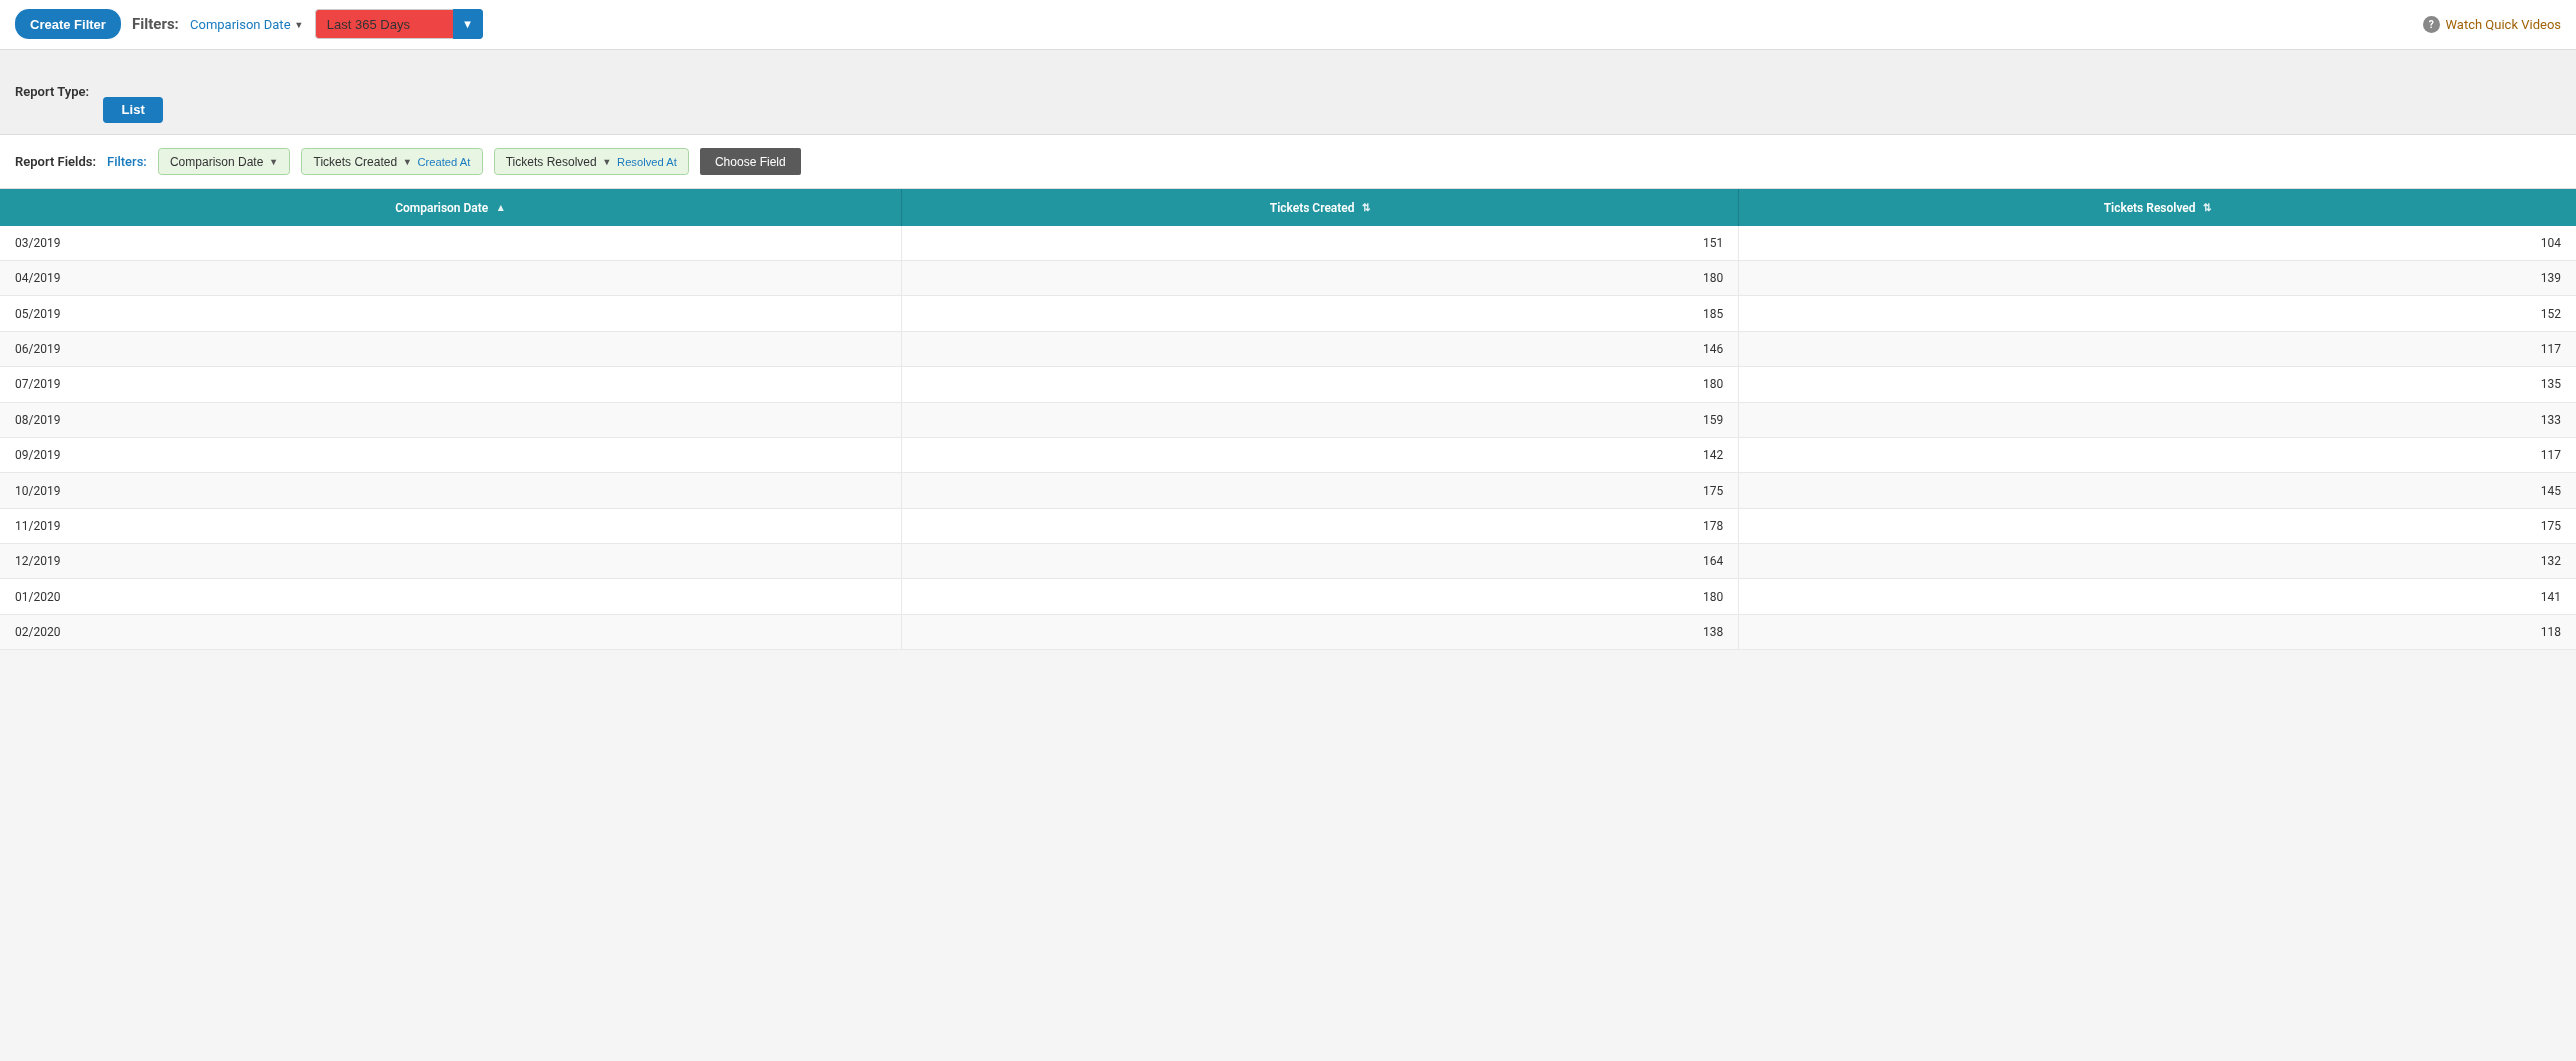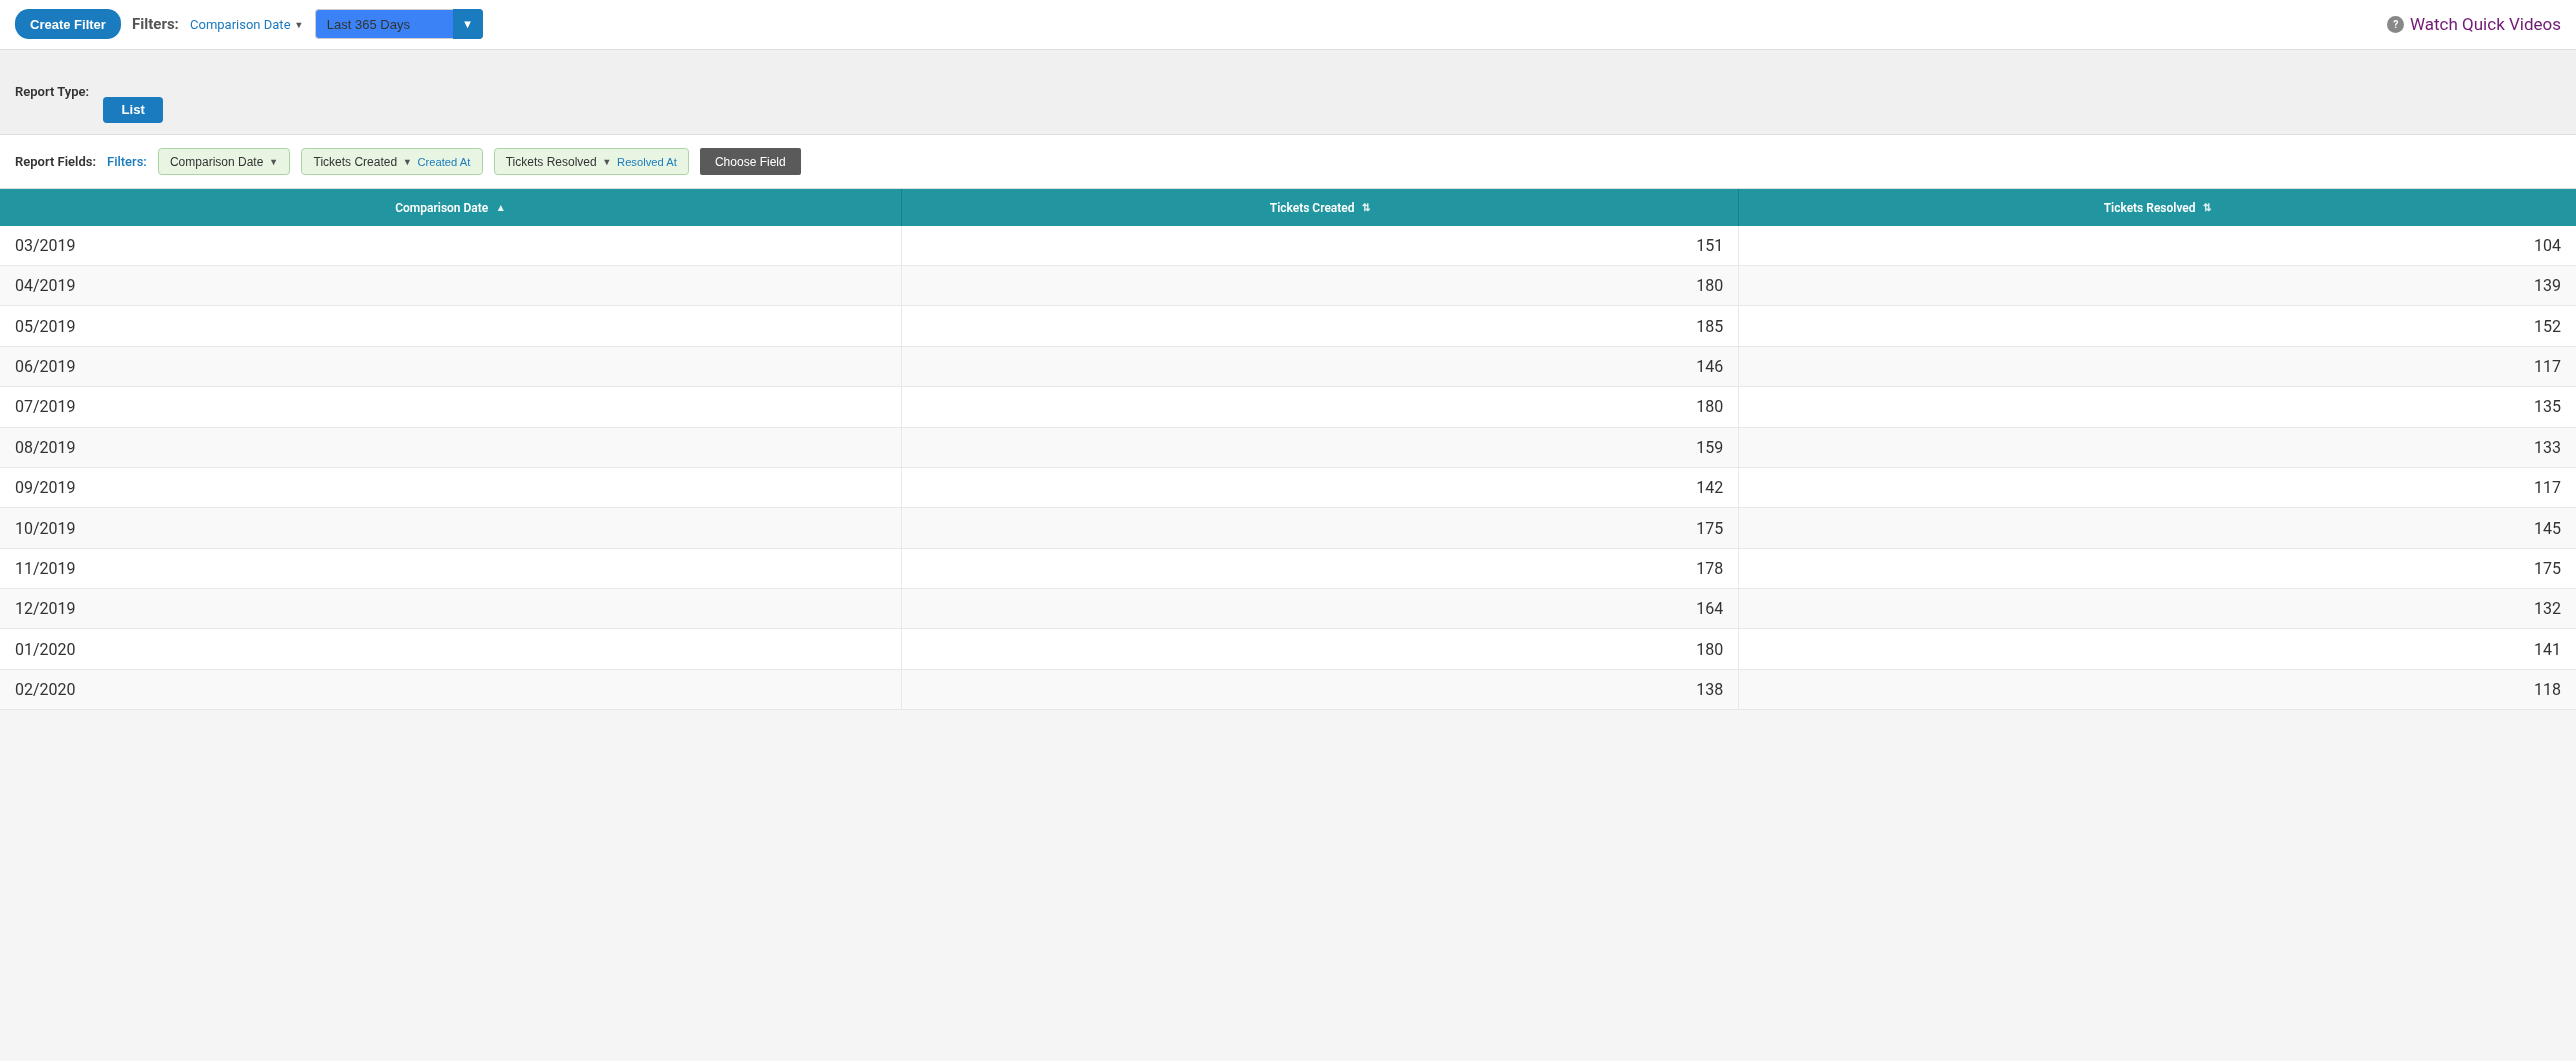--- a/index.html
+++ b/index.html
@@ -49,21 +49,21 @@
       position: relative;
       display: inline-flex;
       align-items: center;
     }
     .date-select {
       appearance: none;
       border: 0.9px solid #ccc;
       border-radius: 3.7px;
       padding: 6.5px 34px 6.5px 11.2px;
       font-size: 13px;
-      background: #3b82f6;
+      background: #ef4444;
       cursor: pointer;
       min-width: 168px;
       color: #333;
     }
     .date-select-arrow {
       position: absolute;
       right: 0;
       top: 0;
       bottom: 0;
       width: 30px;
@@ -89,23 +89,23 @@
       background: #888;
       color: #fff;
       display: inline-flex;
       align-items: center;
       justify-content: center;
       font-size: 10.2px;
       font-weight: bold;
       cursor: pointer;
     }
     .watch-videos-link {
-      color: #701a75;
+      color: #a16207;
       text-decoration: none;
-      font-size: 17px;
+      font-size: 13px;
     }
 
     
     .report-type-bar {
       display: flex;
       align-items: center;
       padding: 11.2px 15px;
       background: #f0f0f0;
       border-bottom: 0.9px solid #ddd;
       gap: 14px;
@@ -209,21 +209,21 @@
       font-size: 10.2px;
       opacity: 0.9;
     }
     tbody tr {
       border-bottom: 0.9px solid #e8e8e8;
     }
     tbody tr:nth-child(odd) { background: #fff; }
     tbody tr:nth-child(even) { background: #f9f9f9; }
     tbody td {
       padding: 10.2px 15px;
-      font-size: 16px;
+      font-size: 12px;
       border-right: 0.9px solid #e8e8e8;
     }
     tbody td:last-child { border-right: none; }
     .td-date { color: #333; text-align: left; }
     .td-num { text-align: right; color: #333; }
     .col-date { width: 35%; }
     .col-created { width: 32.5%; }
     .col-resolved { width: 32.5%; }
   </style>
 </head>

